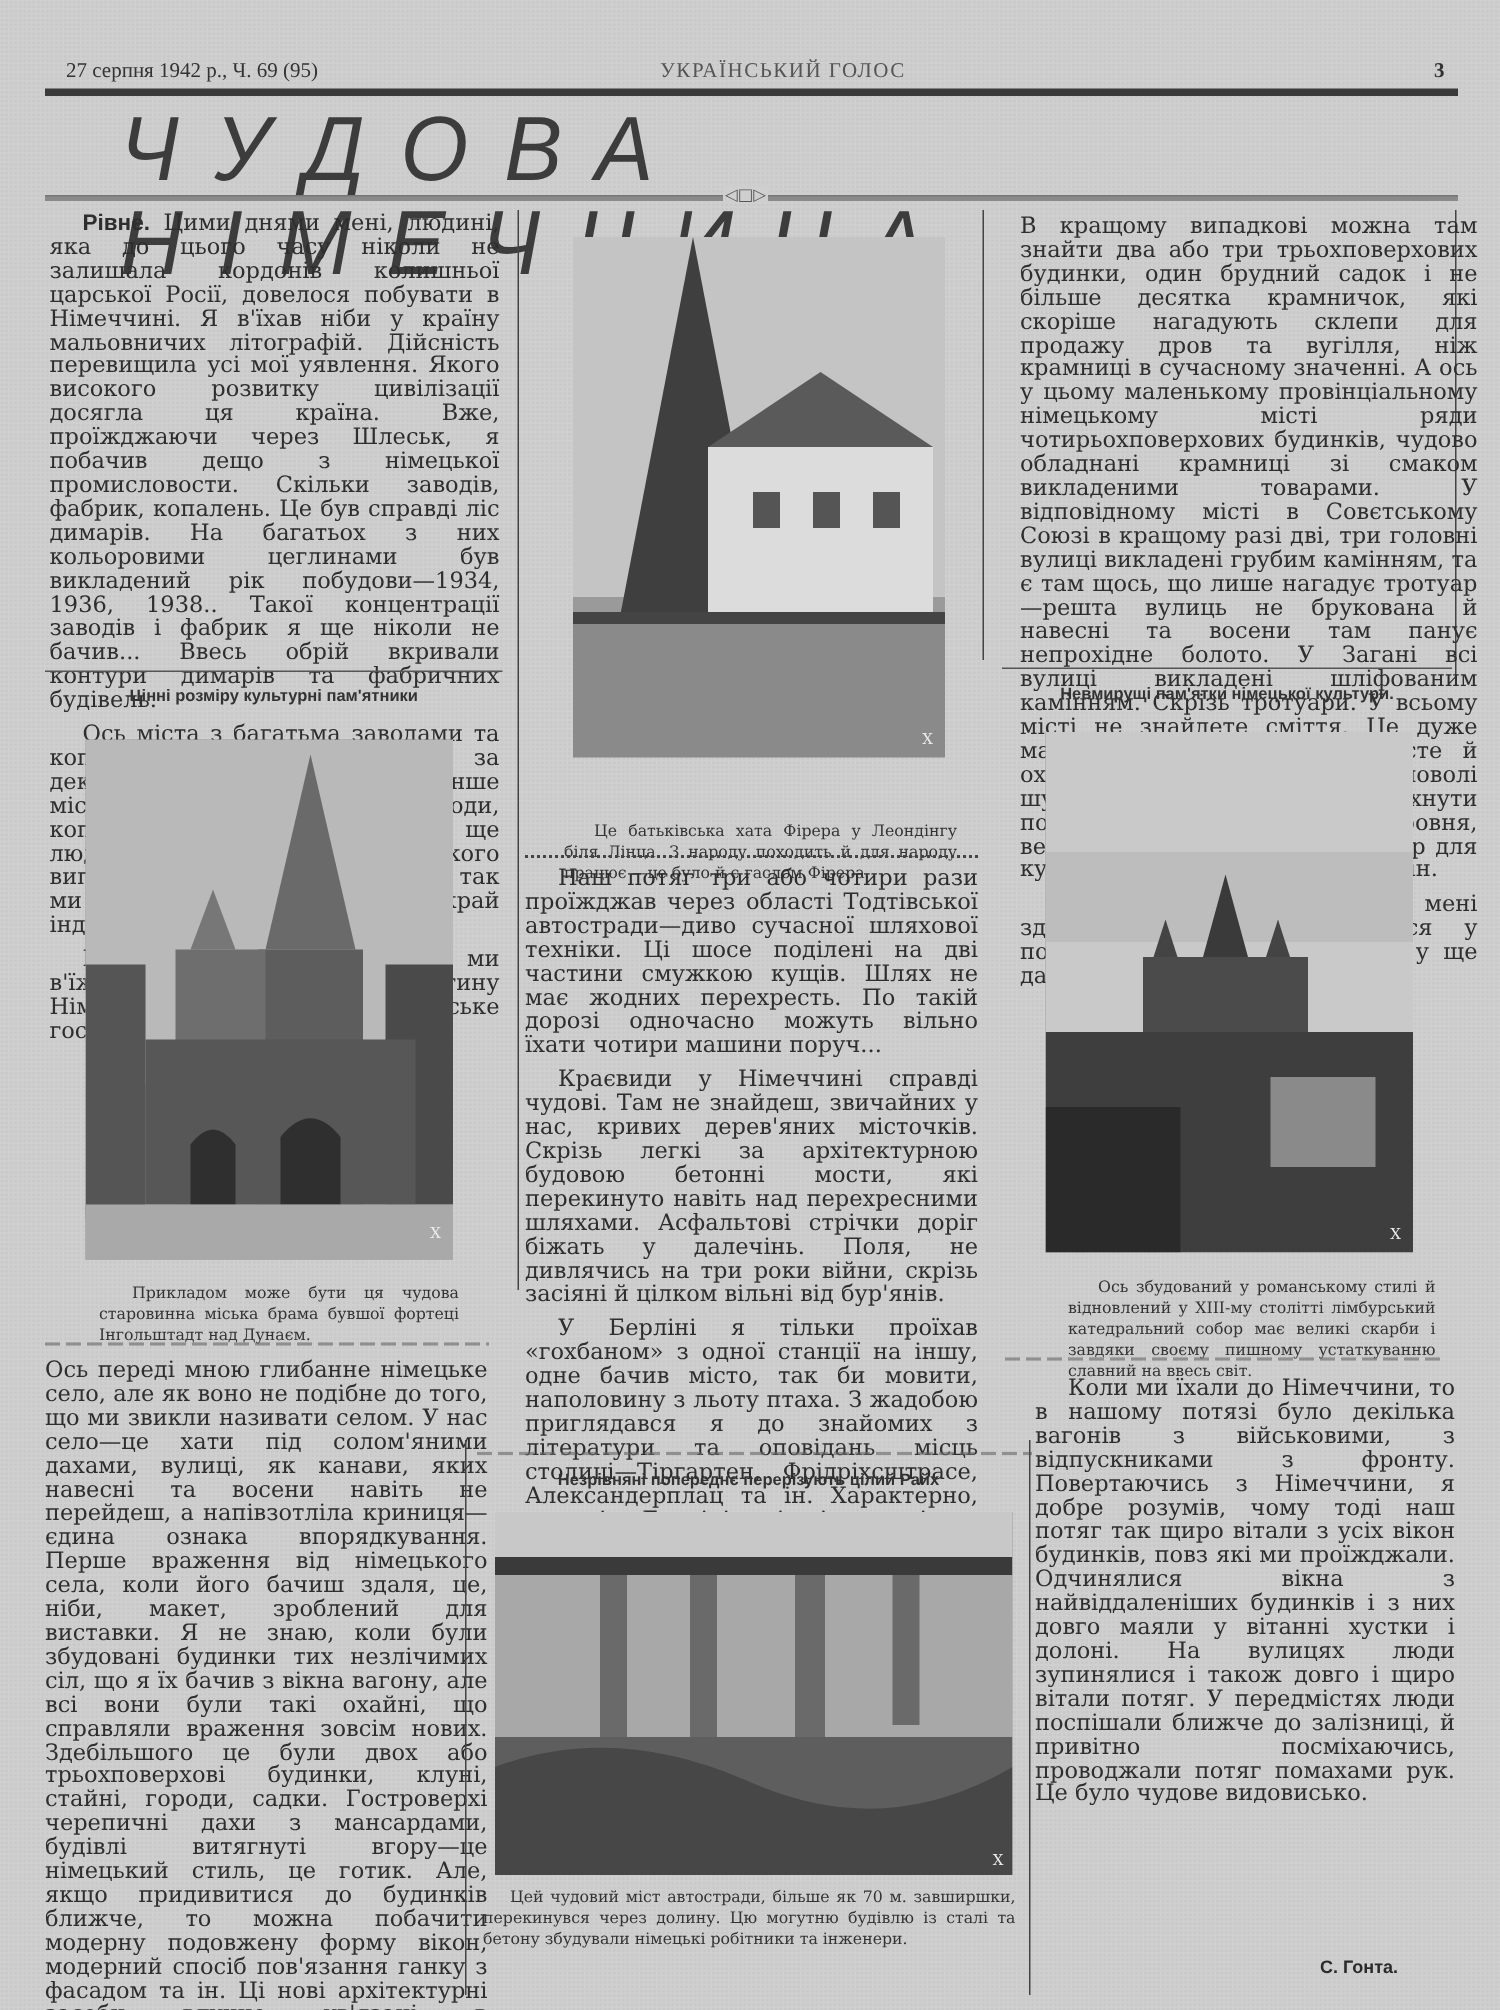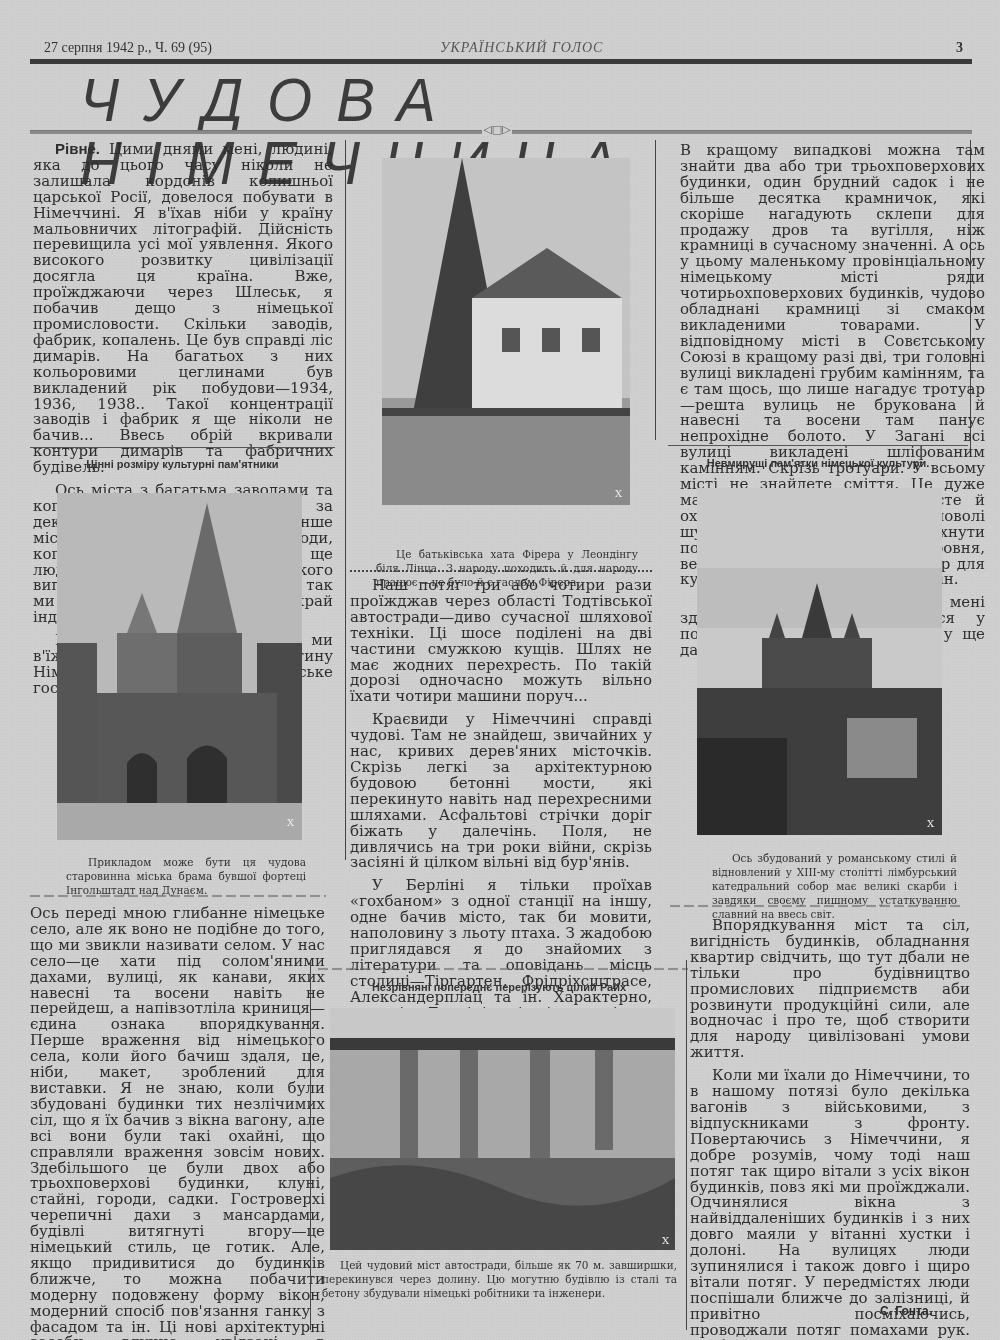--- a/index.html
+++ b/index.html
@@ -38,21 +38,21 @@
   .sect-title { font-family:"Liberation Sans", sans-serif; font-weight:bold; font-size:11px; text-align:center; color:#333; }
   .caption { font-size:10.5px; line-height:14px; text-align:justify; color:#333; font-family:"DejaVu Serif", serif; }
   .photo { background:#9a9a9a; overflow:hidden; }
   .photo svg { display:block; width:100%; height:100%; }
   .signature { font-family:"Liberation Sans", sans-serif; font-weight:bold; font-size:12px; }
 </style>
 </head>
 <body>
 
 <div class="abs hdr" style="left:44px;">27 серпня 1942 р., Ч. 69 (95)</div>
-<div class="abs hdr" style="left:440px; letter-spacing:1px; color:#555;font-style:italic;">УКРАЇНСЬКИЙ ГОЛОС</div>
+<div class="abs hdr" style="left:440px; letter-spacing:1px; color:#555;">УКРАЇНСЬКИЙ ГОЛОС</div>
 <div class="abs hdr" style="left:956px; font-weight:bold;">3</div>
 <div class="abs hdr-rule"></div>
 
 <div class="abs masthead">ЧУДОВА НІМЕЧЧИНА</div>
 <div class="abs title-rule"></div>
 <div class="abs title-orn">◁□▷</div>
 
 <div class="abs vrule" style="left:345px; top:140px; height:720px;"></div>
 <div class="abs vrule" style="left:655px; top:140px; height:300px;"></div>
 <div class="abs vrule" style="left:970px; top:140px; height:310px;"></div>
@@ -153,16 +153,15 @@
     <rect y="200" width="245" height="147" fill="#3e3e3e"></rect>
     <rect x="150" y="230" width="70" height="60" fill="#8a8a8a"></rect>
     <rect x="0" y="250" width="90" height="97" fill="#2a2a2a"></rect>
   </svg>
   <div class="abs" style="right:8px; bottom:6px; color:#eee; font-size:10px;">X</div>
 </div>
 <div class="abs caption" style="left:712px; top:851px; width:245px; text-indent:20px;">Ось збудований у романському стилі й відновлений у XIII-му столітті лімбурський катедральний собор має великі скарби і завдяки своєму пишному устаткуванню славний на ввесь світ.</div>
 <div class="abs wavy" style="left:670px; top:903px; width:290px;"></div>
 
 <div class="abs col-text" style="left:690px; top:918px; width:280px;">
-  <p>Впорядкування міст та сіл, вигідність будинків, обладнання квартир свідчить, що тут дбали не тільки про будівництво промислових підприємств аби розвинути продукційні сили, але водночас і про те, щоб створити для народу цивілізовані умови життя.</p>
   <p>Коли ми їхали до Німеччини, то в нашому потязі було декілька вагонів з військовими, з відпускниками з фронту. Повертаючись з Німеччини, я добре розумів, чому тоді наш потяг так щиро вітали з усіх вікон будинків, повз які ми проїжджали. Одчинялися вікна з найвіддаленіших будинків і з них довго маяли у вітанні хустки і долоні. На вулицях люди зупинялися і також довго і щиро вітали потяг. У передмістях люди поспішали ближче до залізниці, й привітно посміхаючись, проводжали потяг помахами рук. Це було чудове видовисько.</p>
 </div>
 <div class="abs signature" style="left:880px; top:1281px;margin-top:23px;">С. Гонта.</div>
 
 </body></html>

